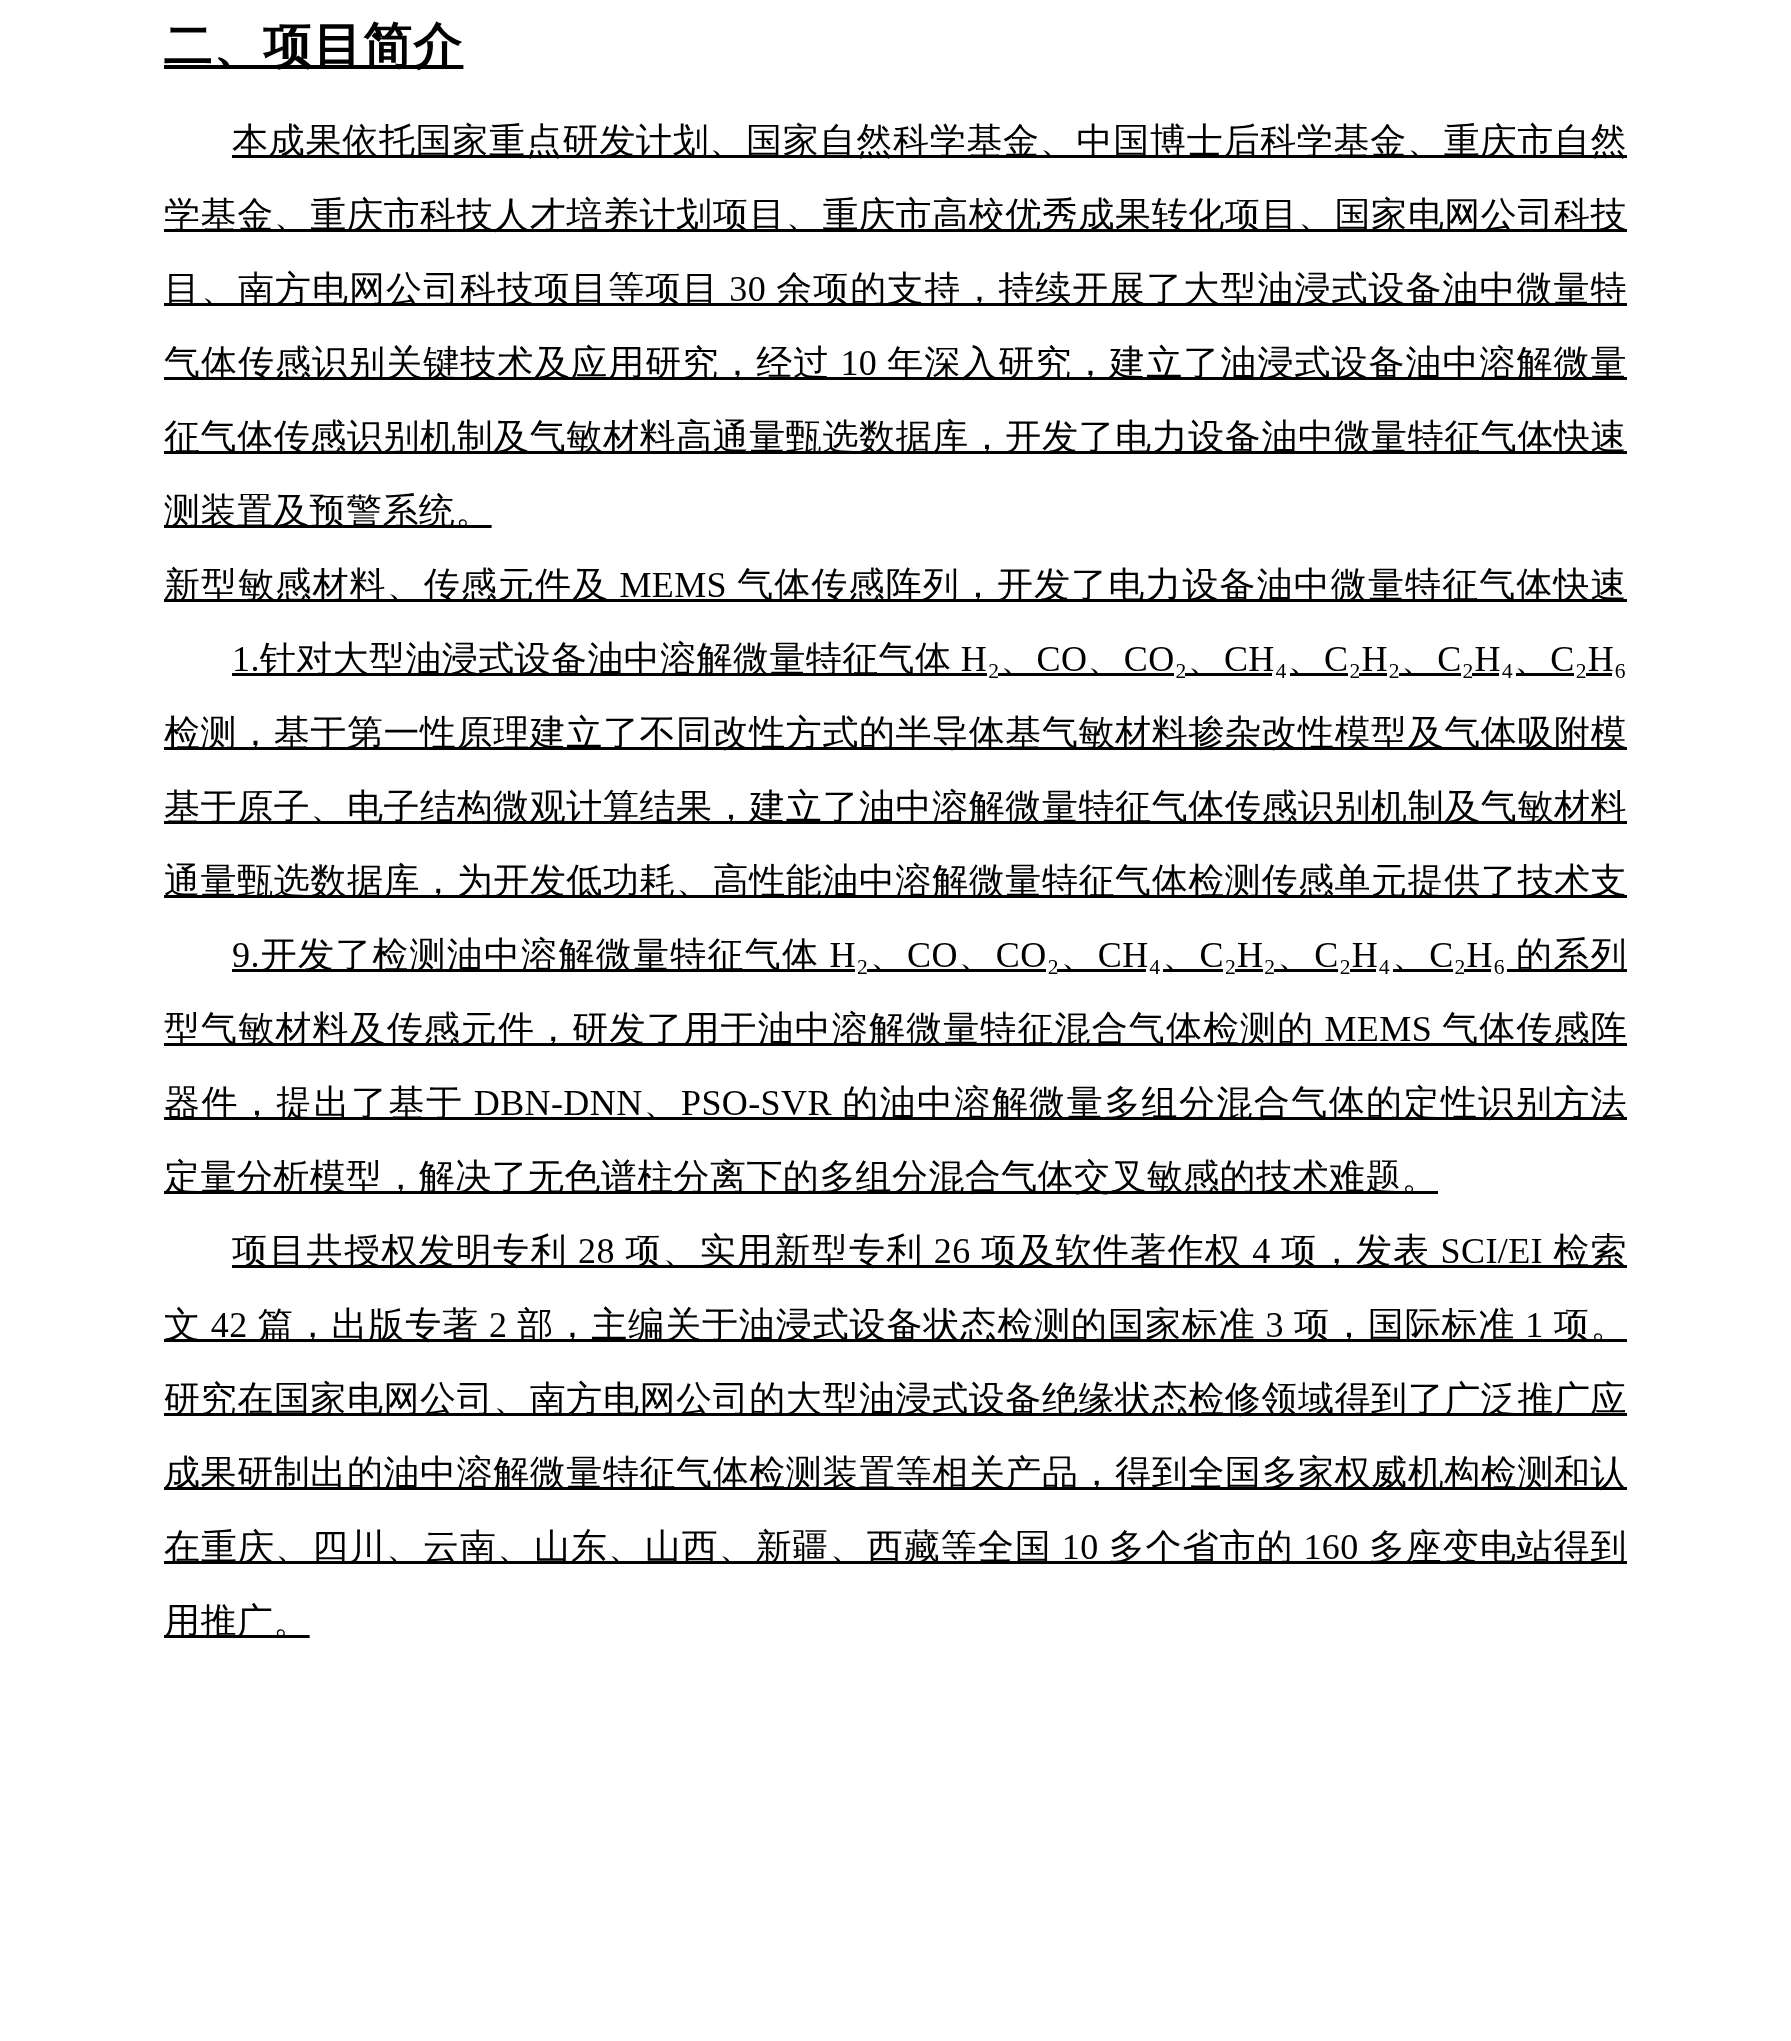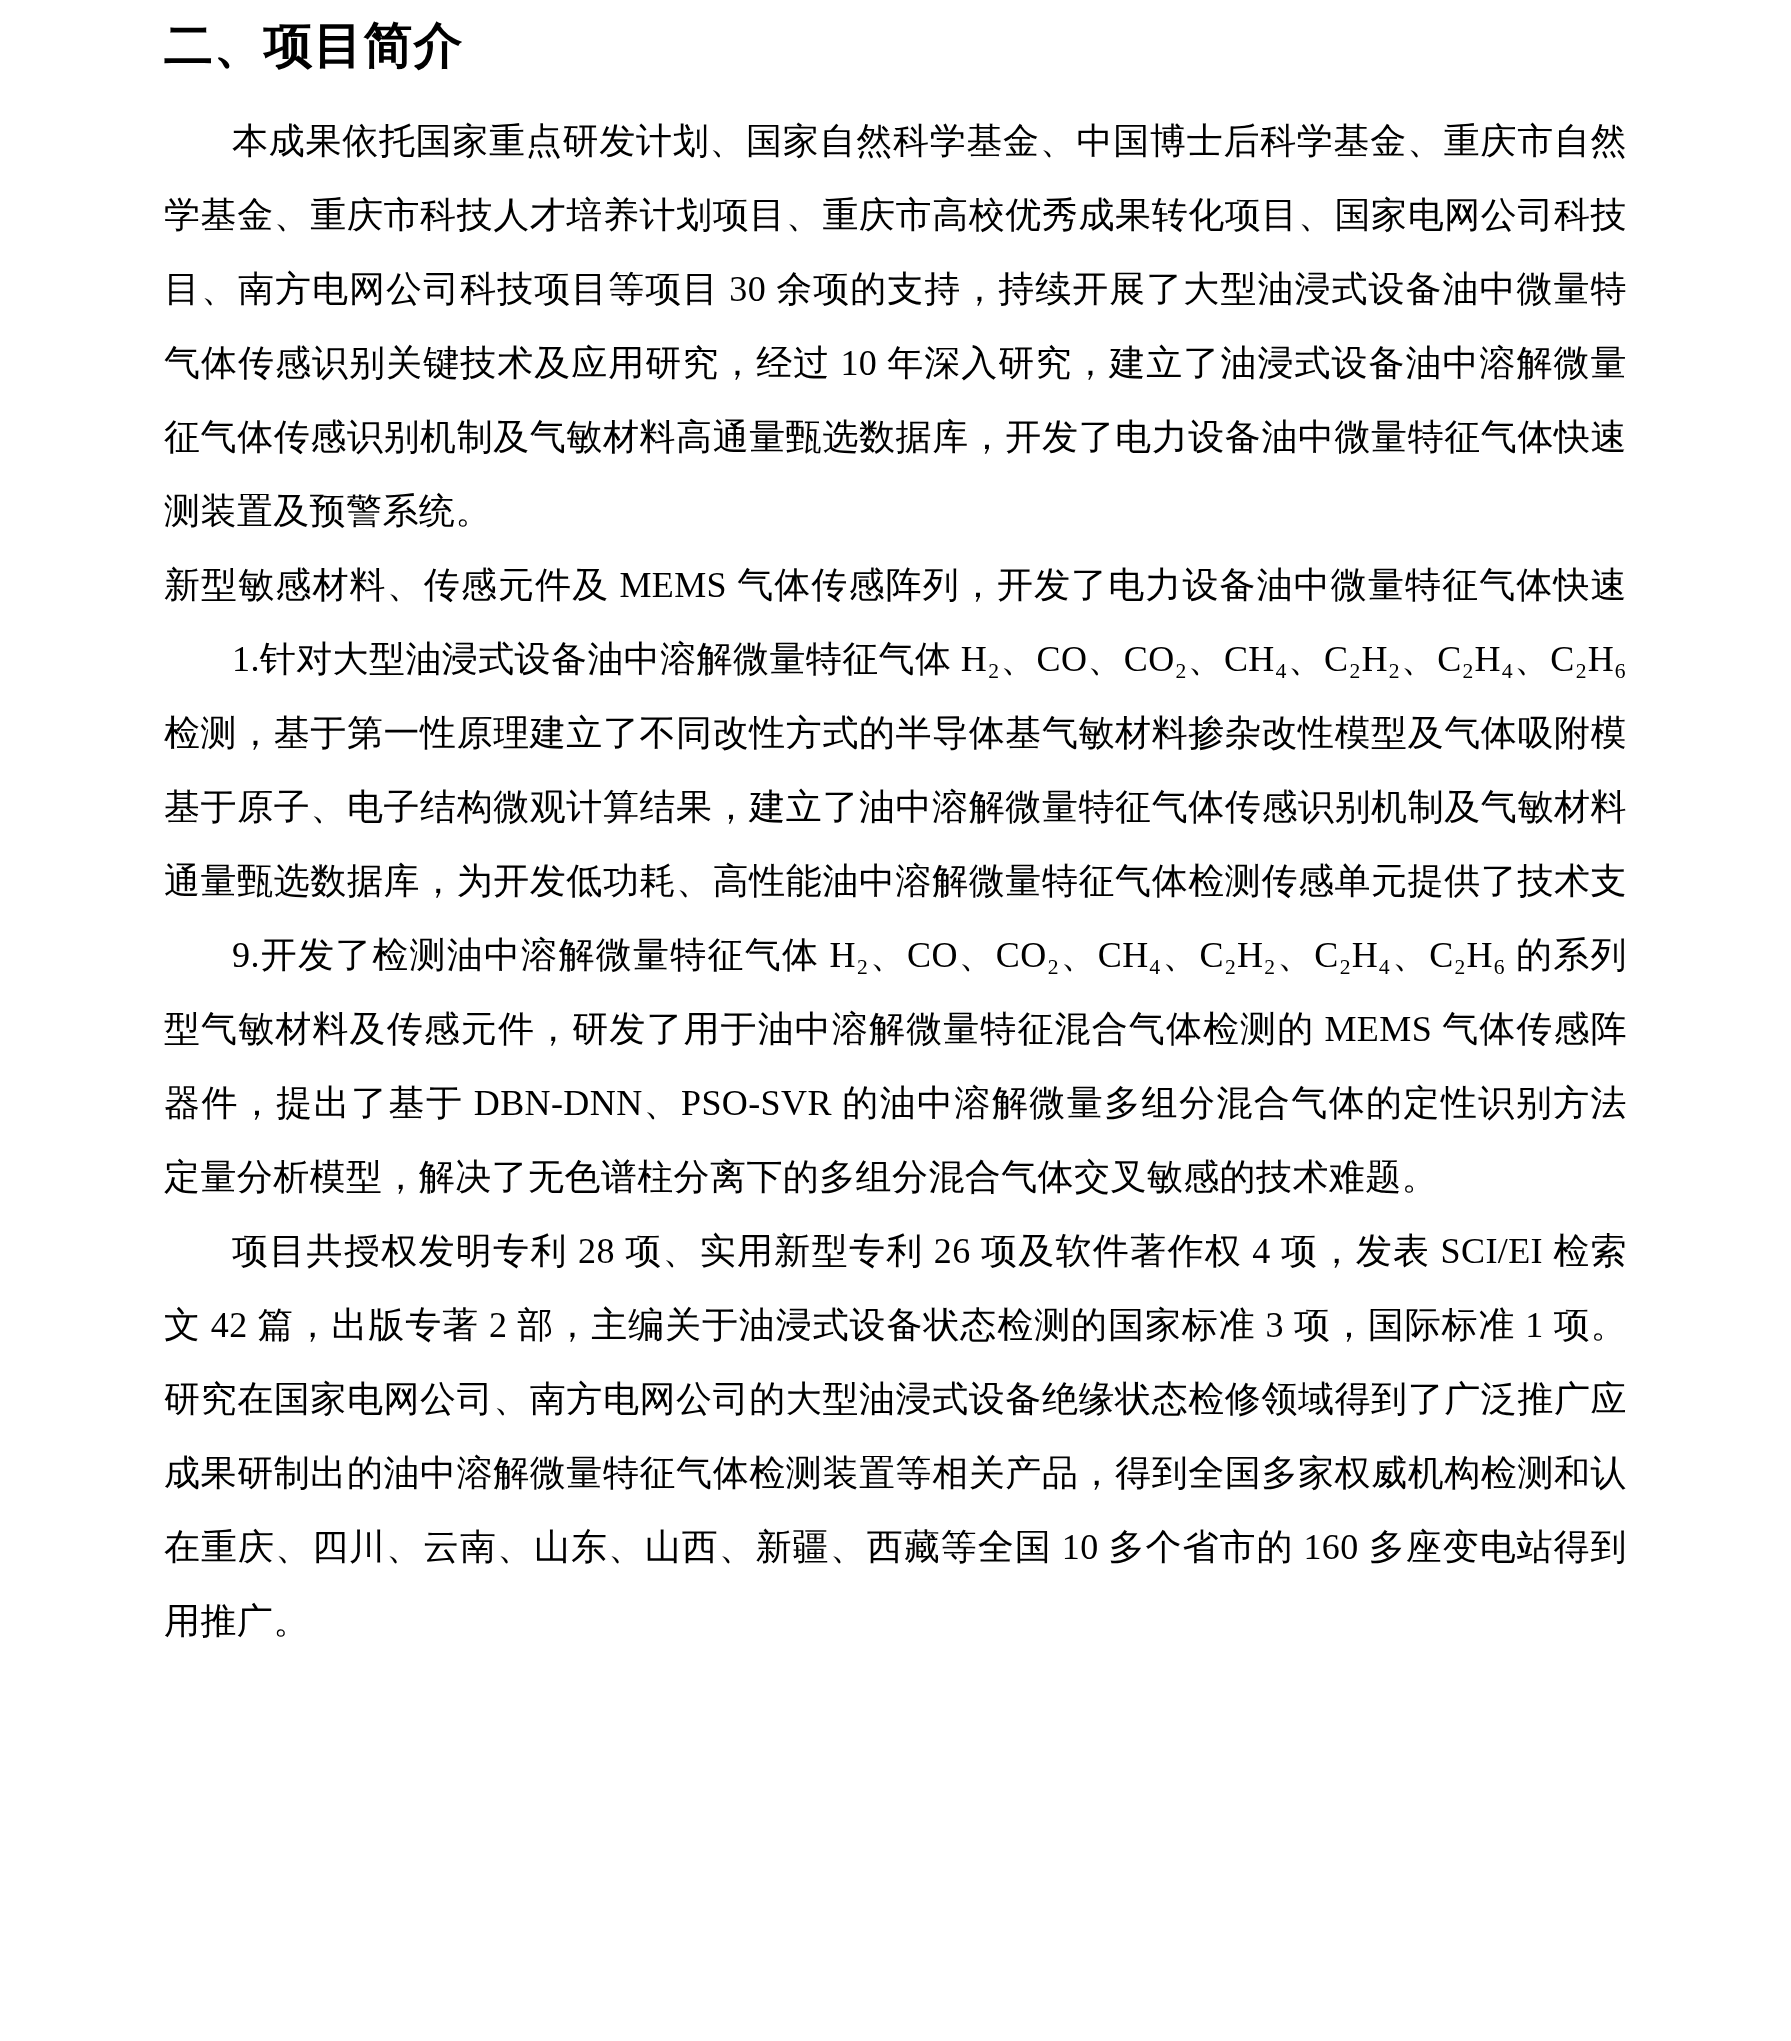--- a/index.html
+++ b/index.html
@@ -10,20 +10,21 @@
   .page {
     position: relative;
     box-sizing: border-box;
     width: 1791px;
     height: 2042px;
     background: #ffffff;
     color: #000000;
     padding: 9px 164px 0 164px;
     font-family: "Liberation Serif", "DejaVu Serif", serif;
     overflow: hidden;
+    text-decoration: underline;
   }
   .title {
     font-size: 49px;
     font-weight: bold;
     line-height: 70px;
     margin: 1.8px 0 23px 0;
     letter-spacing: 0.9px;
     text-align: left;
   }
   .para {

